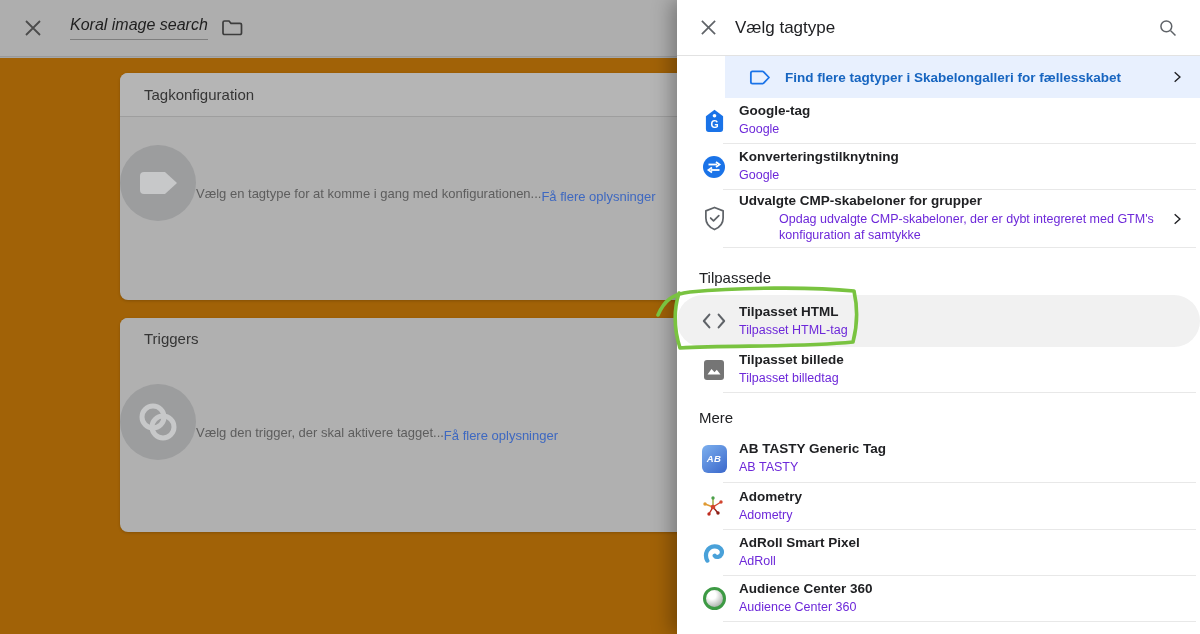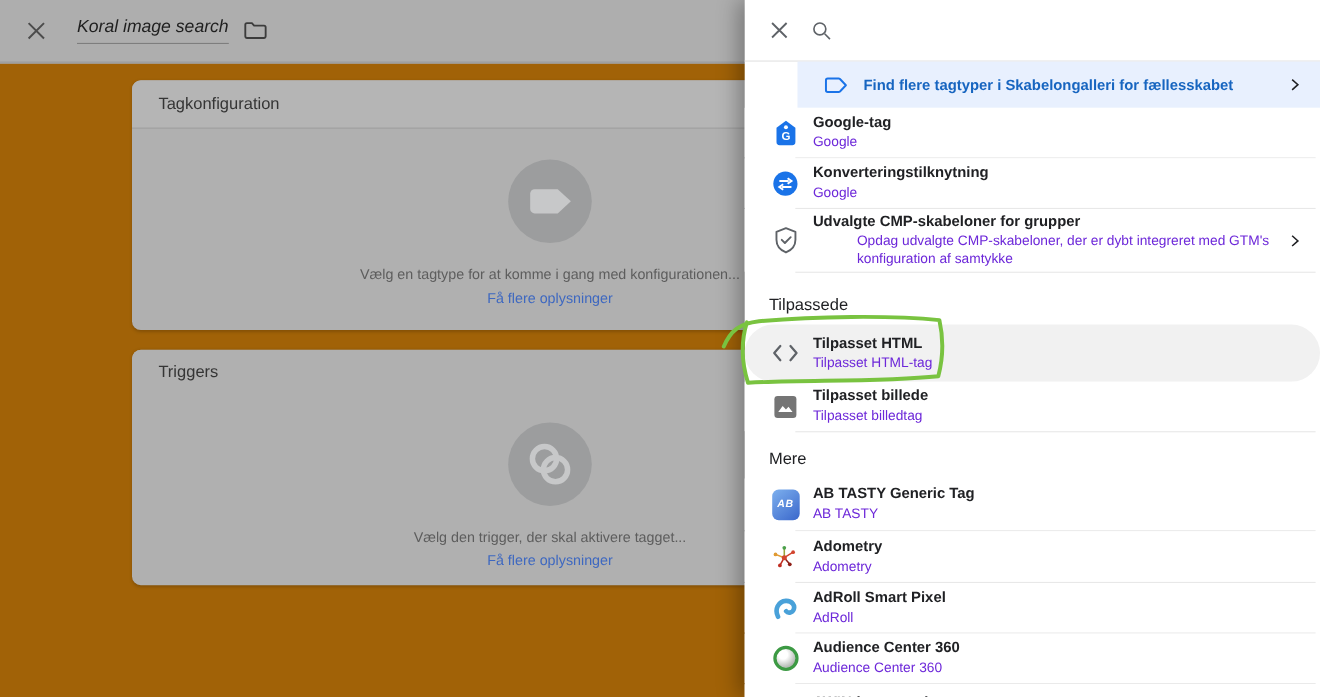--- a/index.html
+++ b/index.html
@@ -16,21 +16,21 @@
 
   .workspace { position:absolute; top:58px; left:0; right:0; bottom:0; background:#a16207; }
   .card { position:absolute; left:120px; width:760px; background:#b0b0b0; border-radius:8px;
           box-shadow:0 1px 3px rgba(0,0,0,.18); overflow:hidden; }
   .card1 { top:15px; height:227px; }
   .card2 { top:260px; height:214px; }
   .card-head { height:44px; display:flex; align-items:center; padding-left:24px;
                font-size:15px; color:#353535; background:#b5b5b5; }
   .card1 .card-head { border-bottom:1px solid #9e9e9e; }
   .card2 .card-head { height:40px; background:#b0b0b0; }
-  .card-body { display:flex; flex-direction:column; align-items:center; }
+  .card-body { display:flex; flex-direction:row; align-items:center; }
   .card1 .card-body { padding-top:28px; }
   .card2 .card-body { padding-top:26px; }
   .big-circle { width:76px; height:76px; border-radius:50%; background:#9c9d9e;
                 display:flex; align-items:center; justify-content:center; margin-bottom:21px; }
   .empty-text { font-size:13px; color:#5d5d5d; }
   .empty-link { font-size:13px; color:#3e68c0; margin-top:6px; cursor:pointer; }
 
   
   .panel { position:absolute; top:0; left:677px; width:523px; height:634px; background:#ffffff;
            z-index:10; box-shadow:-6px 0 18px rgba(0,0,0,.30); display:flex; flex-direction:column; }
@@ -124,20 +124,21 @@
   </div>
 
   <div class="panel">
 
     <div class="panel-head">
       <div class="close-x">
         <svg width="17" height="17" viewBox="0 0 18 18">
           <path d="M2 2 L16 16 M16 2 L2 16" stroke="#5f6368" stroke-width="1.8" fill="none"></path>
         </svg>
       </div>
+      <div class="panel-title">Vælg tagtype</div>
       <div class="search-btn">
         <svg width="20" height="20" viewBox="0 0 24 24">
           <circle cx="10" cy="10" r="6.5" fill="none" stroke="#5f6368" stroke-width="1.8"></circle>
           <path d="M15.2 15.2 L21 21" stroke="#5f6368" stroke-width="1.8"></path>
         </svg>
       </div>
     </div>
 
     <div class="banner">
       <div class="ic">

